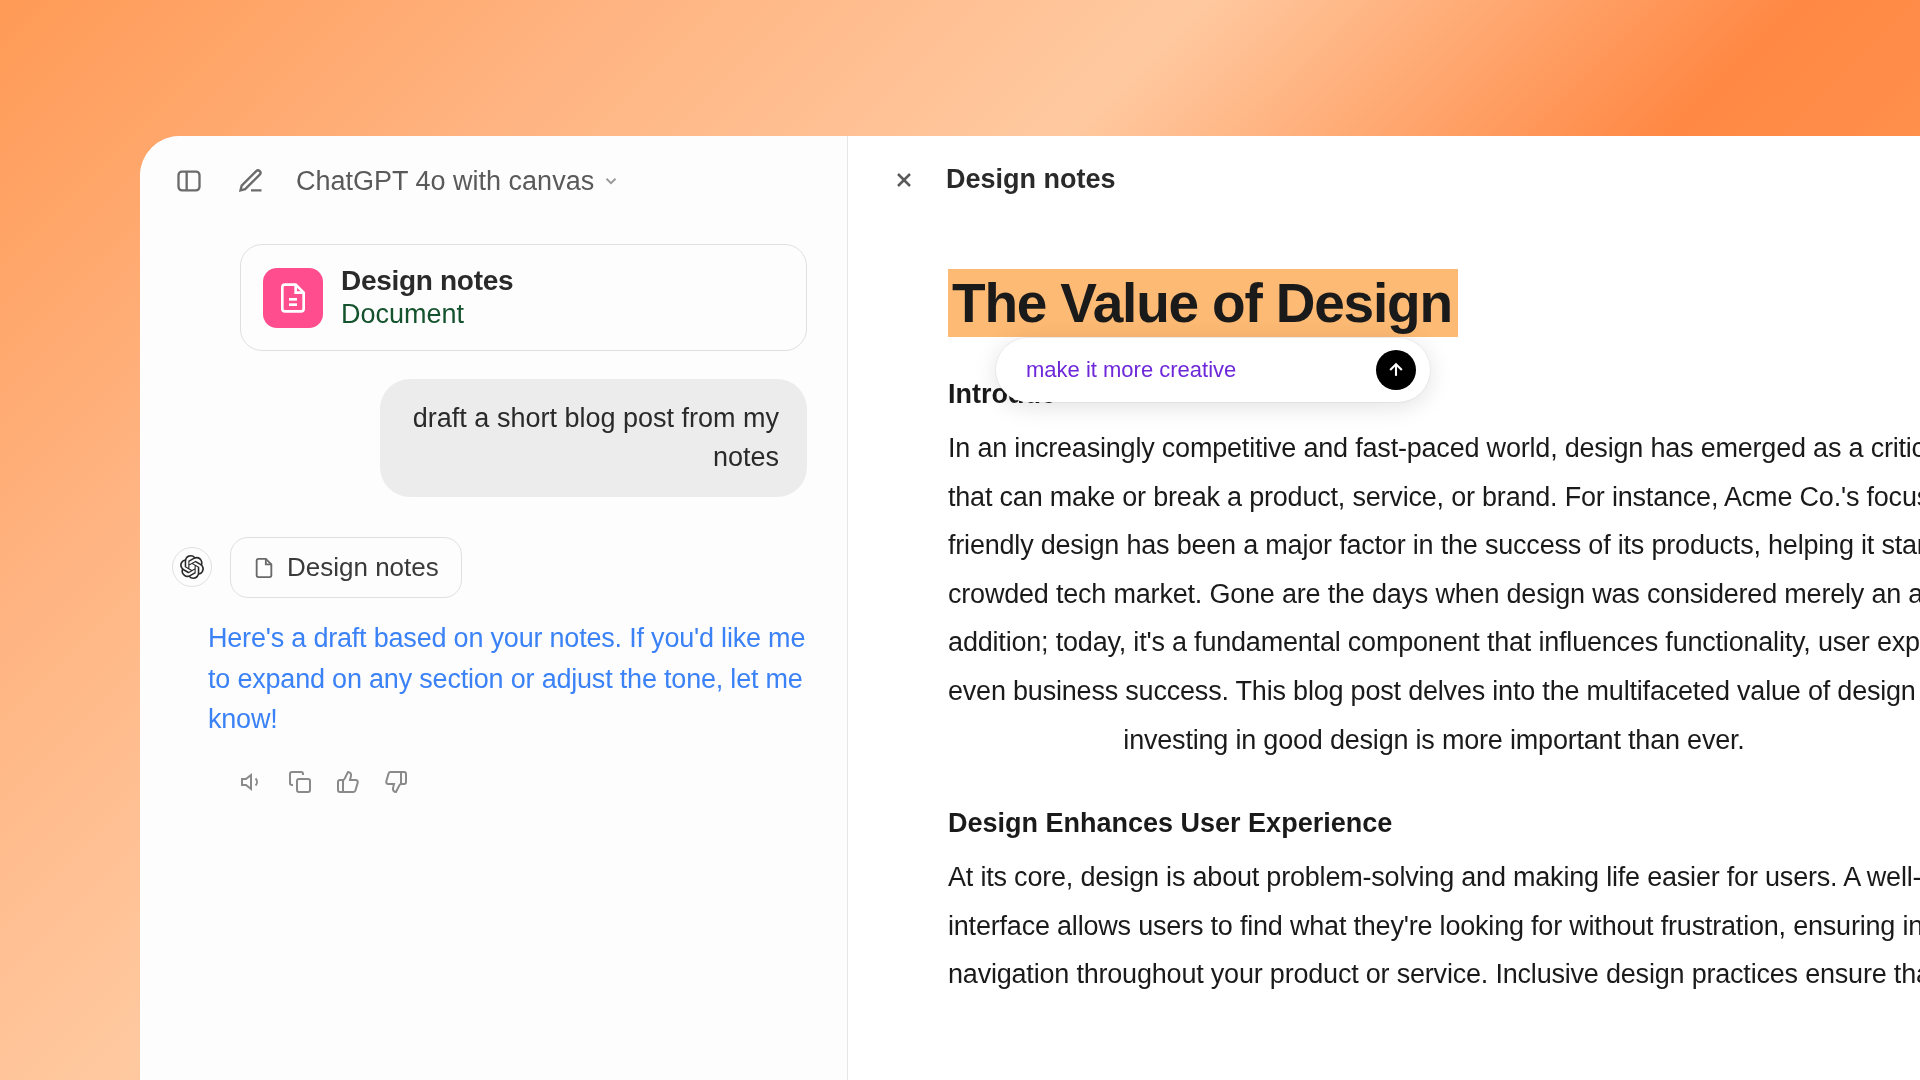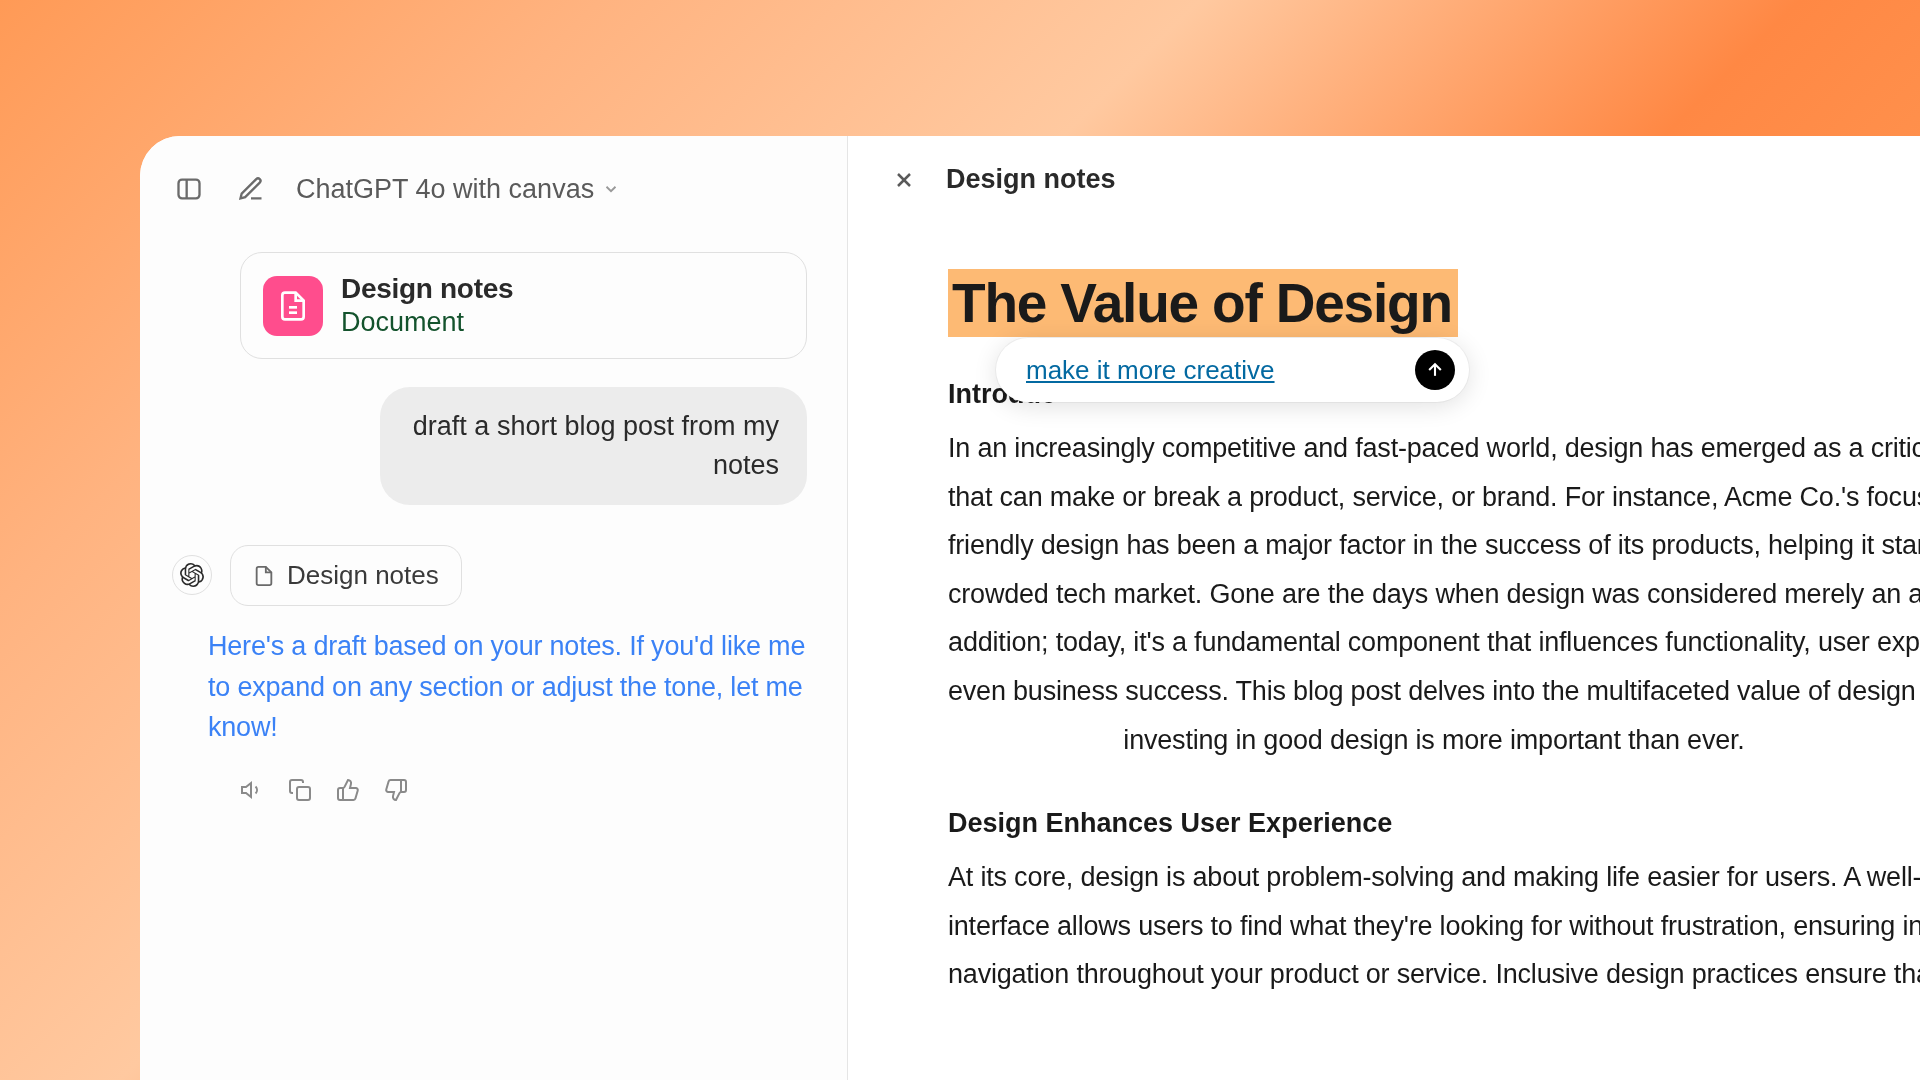--- a/index.html
+++ b/index.html
@@ -18,21 +18,21 @@
   right: 0;
   bottom: 0;
   background: #ffffff;
   border-top-left-radius: 40px;
   display: flex;
   overflow: hidden;
 }
 .left-panel {
   width: 708px;
   border-right: 1px solid #e5e5e5;
-  padding: 36px 32px;
+  padding: 28px 32px;
   display: flex;
   flex-direction: column;
   background: #fdfdfd;
 }
 .top-bar {
   display: flex;
   align-items: center;
   gap: 28px;
   margin-bottom: 46px;
 }
@@ -211,23 +211,22 @@
   background: #ffffff;
   border-radius: 32px;
   box-shadow: 0 4px 24px rgba(0,0,0,0.12), 0 0 0 1px rgba(0,0,0,0.04);
   padding: 12px 14px 12px 30px;
   display: flex;
   align-items: center;
   gap: 140px;
   z-index: 10;
 }
 .inline-prompt-text {
-  font-size: 26px;
-  color: #0369a1;
-  text-decoration: underline;
+  font-size: 22px;
+  color: #6d28d9;
 }
 .send-btn {
   width: 40px;
   height: 40px;
   background: #000000;
   border-radius: 50%;
   display: flex;
   align-items: center;
   justify-content: center;
   cursor: pointer;

